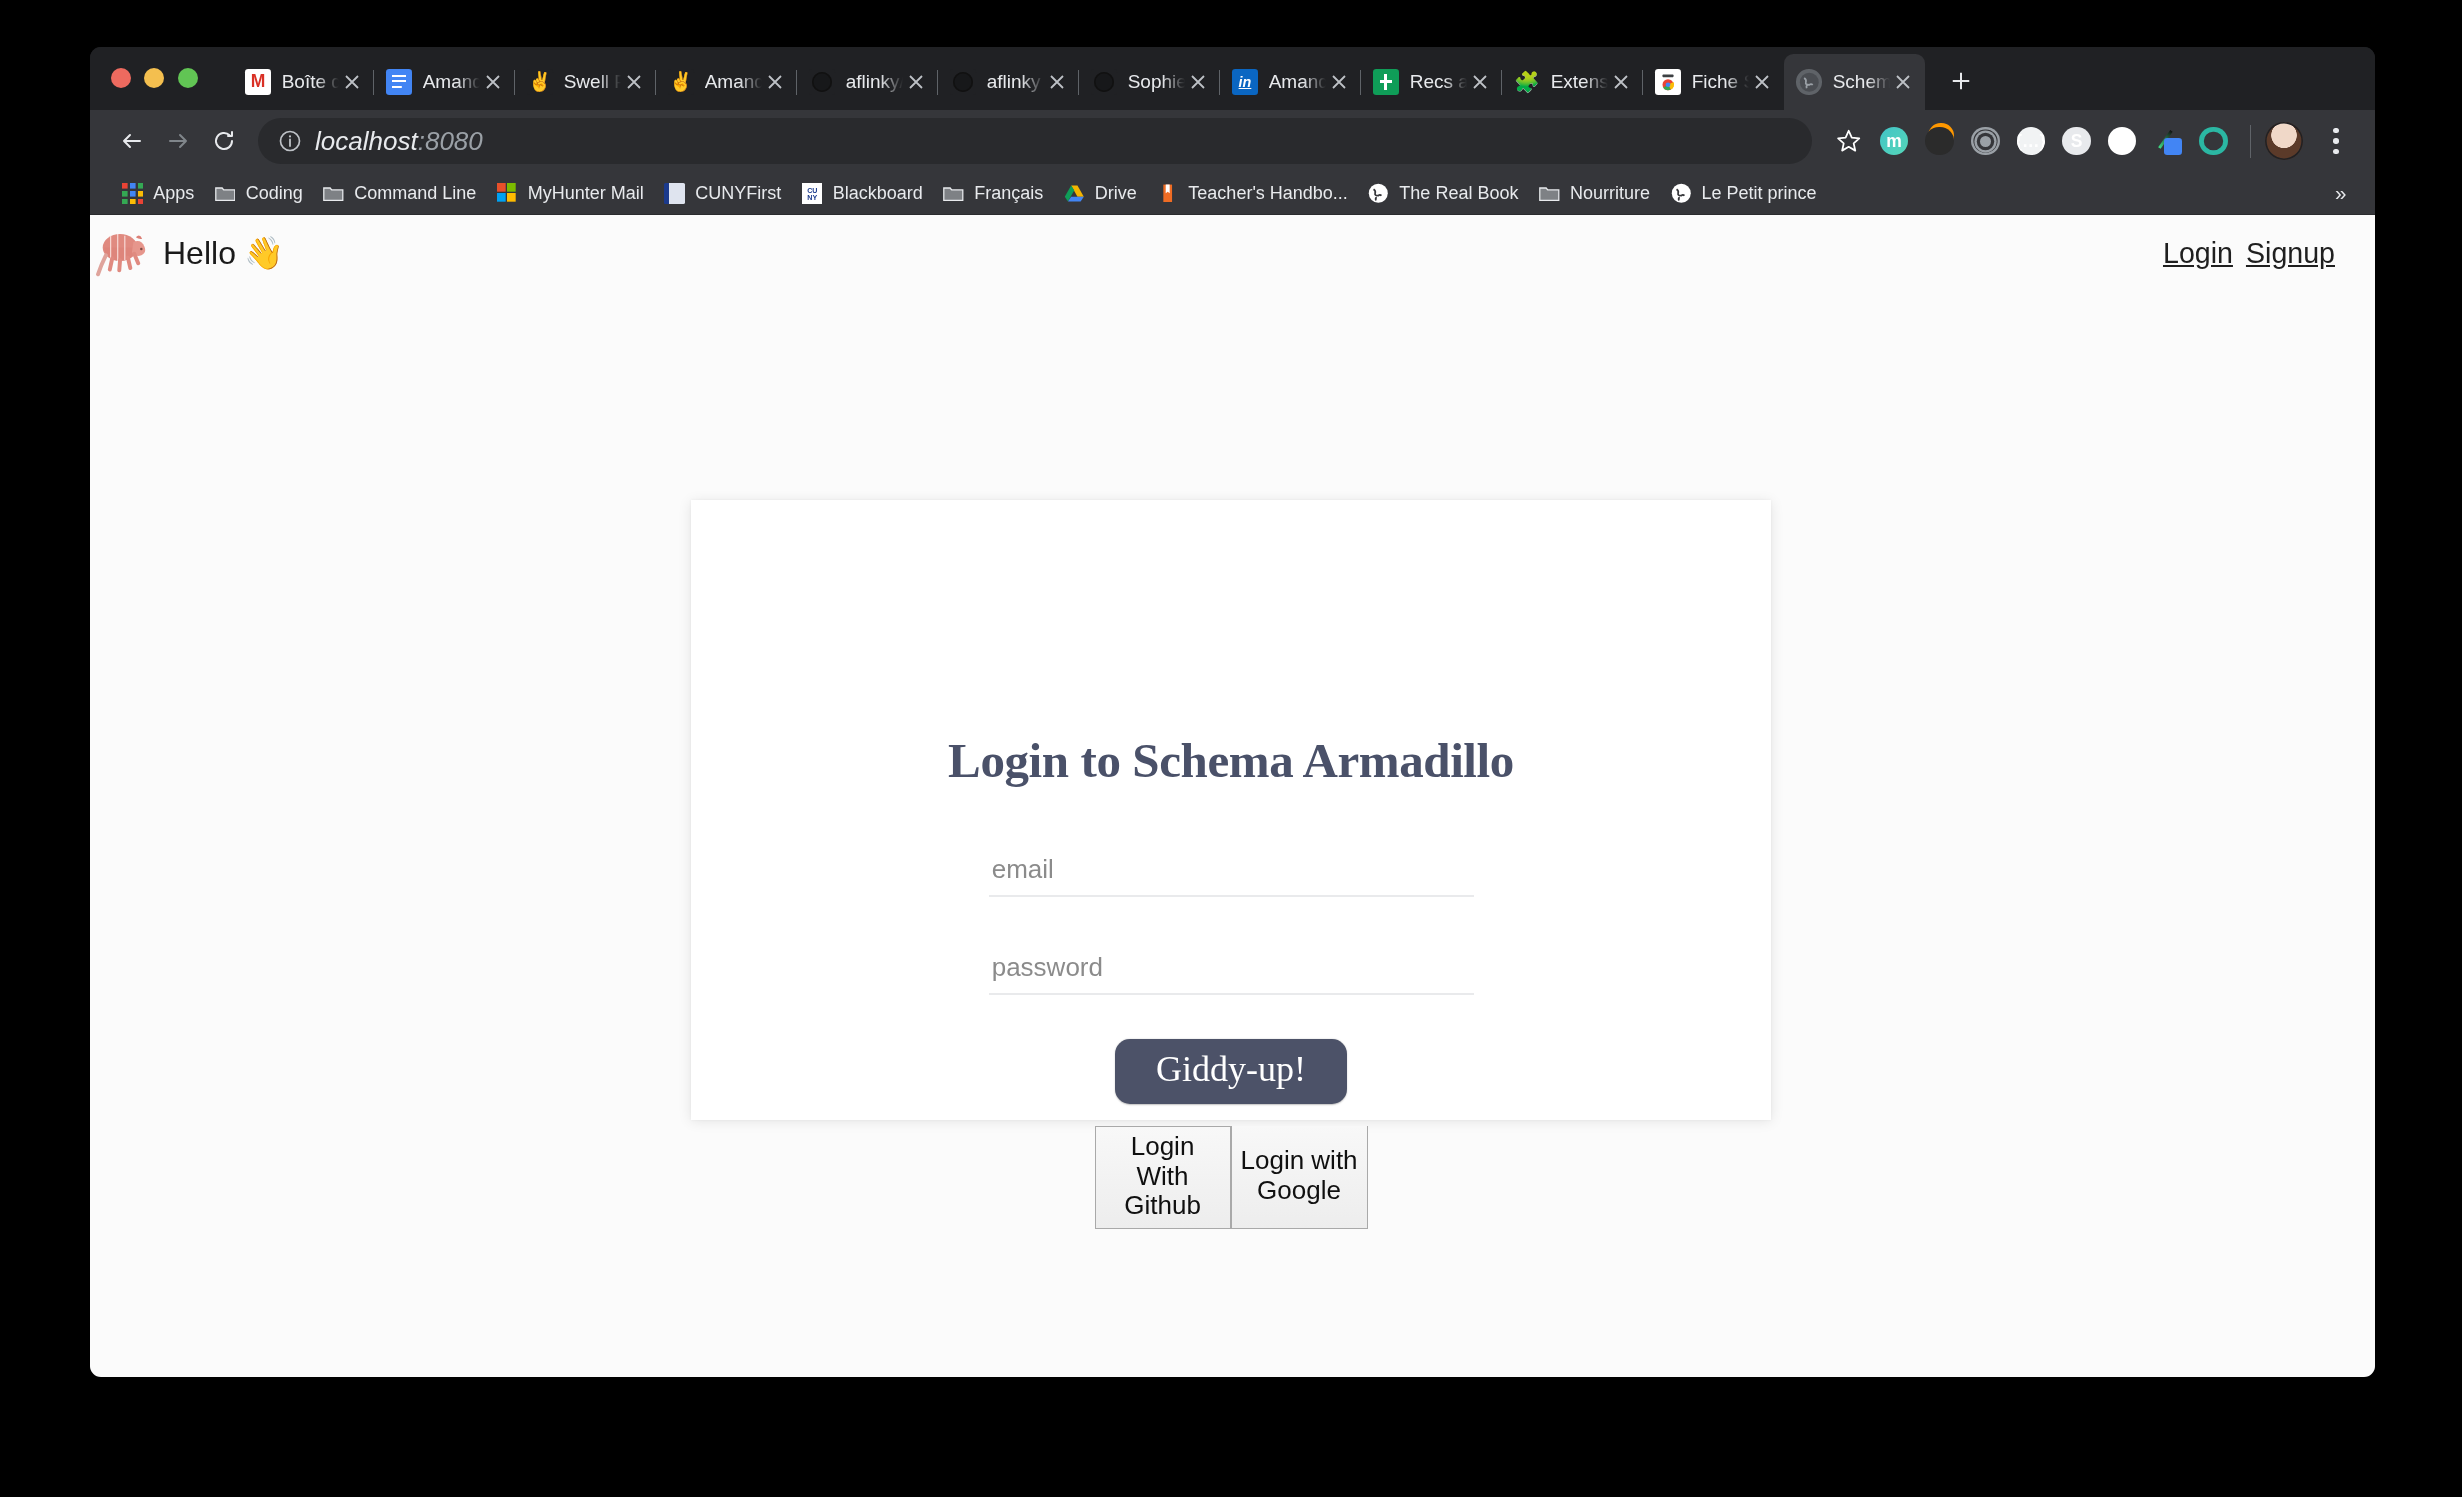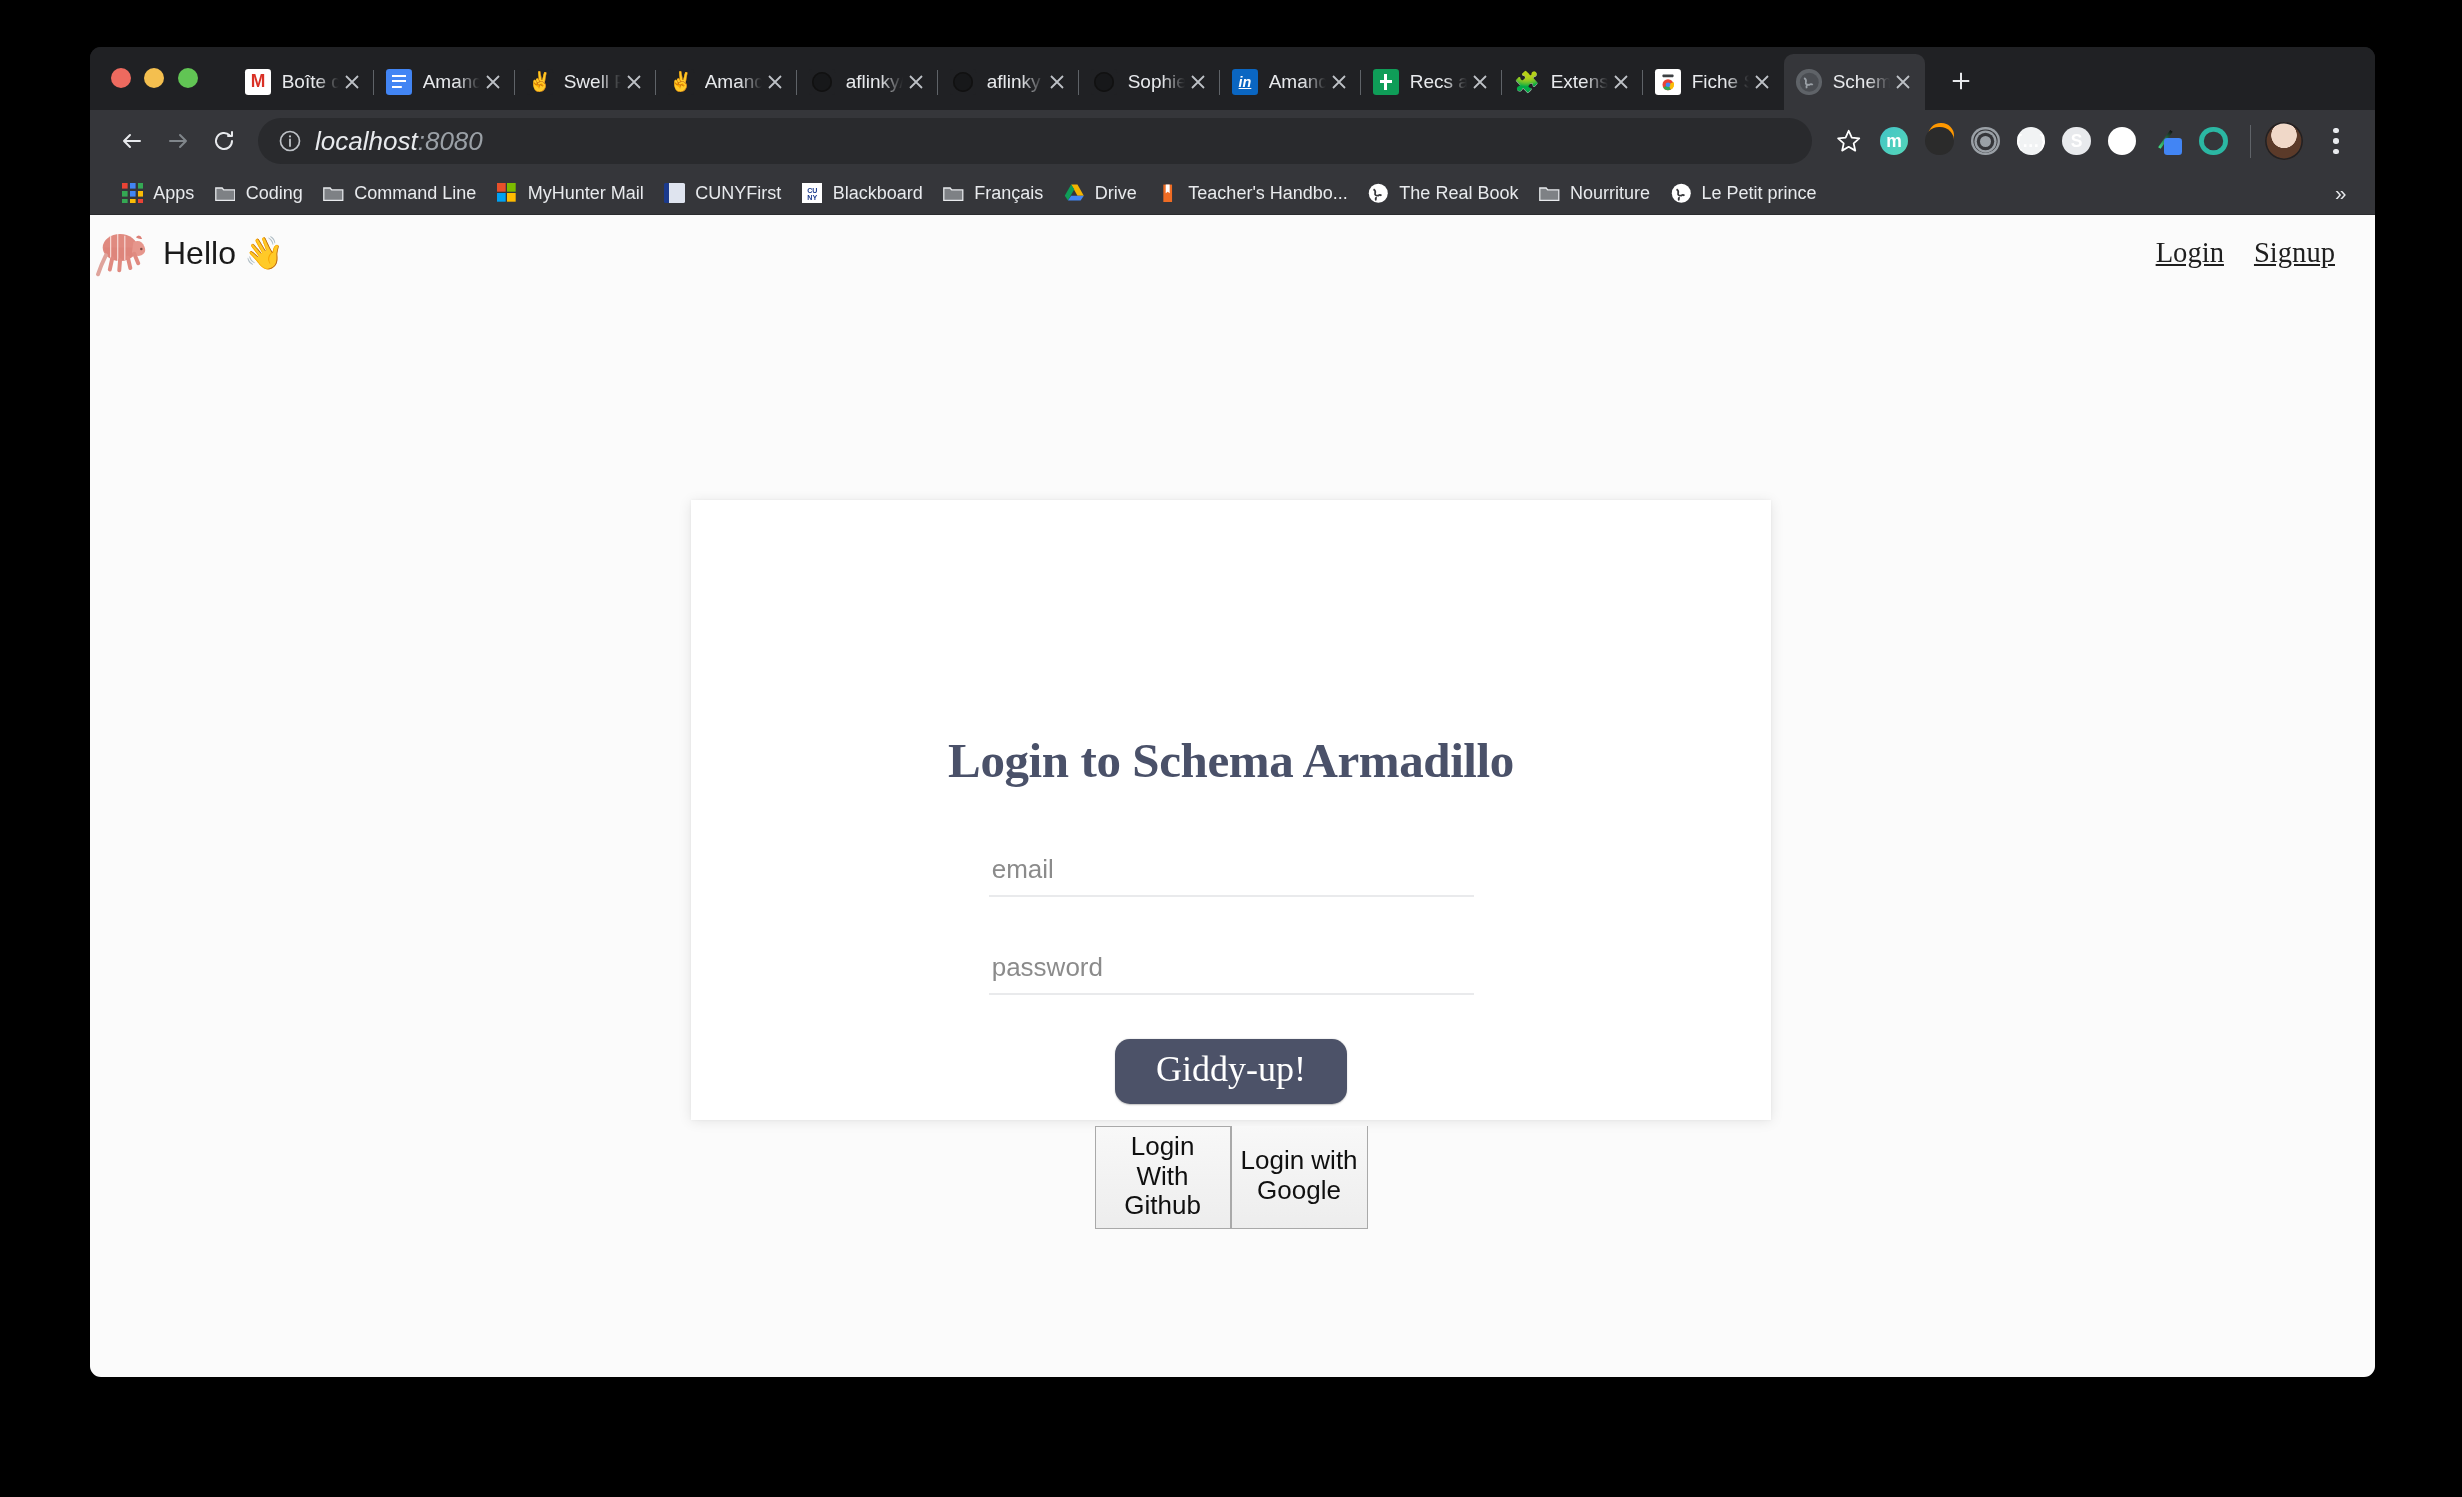--- a/index.html
+++ b/index.html
@@ -196,21 +196,21 @@
   #bookmarks-bar {
     height: 43px;
     background: #35363a;
     display:flex; align-items:center;
     padding: 0 20.6px 0 22px;
     gap: 0;
     flex:none;
     border-bottom: 0.8px solid #2a2b2e;
   }
   .bookmark {
-    display:flex; align-items:flex-start; gap:10.3px;
+    display:flex; align-items:flex-end; gap:10.3px;
     padding: 4px 10.3px; border-radius: 4.8px; flex:none;
     white-space: nowrap;
   }
   .bookmark-label { font-size: 18px; color:#e8eaed; }
   .bm-icon { width:20.6px;height:20.6px;flex:none;display:flex;align-items:center;justify-content:center;position:relative; }
   .bm-apps {
     background:
       linear-gradient(#ea4335,#ea4335) 0 0/5.6px 5.6px no-repeat,
       linear-gradient(#4285f4,#4285f4) 8px 0/5.6px 5.6px no-repeat,
       linear-gradient(#34a853,#34a853) 16px 0/5.6px 5.6px no-repeat,
@@ -243,21 +243,21 @@
     overflow: hidden;
   }
   #site-header {
     height: 68px;
     display:flex; align-items:center;
     padding: 8px 40px 0 6px;
   }
   #brand { display:flex; align-items:center; gap: 11px; }
   #armadillo-logo { width: 56px; height: 52px; flex:none; }
   #brand-text { font-size: 32px; color:#1a1a1a; }
-  #site-nav { margin-left:auto; display:flex; align-items:flex-start; gap: 30px; font-family: Liberation Serif, serif; }
+  #site-nav { margin-left:auto; display:flex; align-items:flex-start; gap: 13px; }
   .nav-link { font-size: 28.6px; color:#1f1f1f; }
 
   #login-card {
     position: absolute;
     left: 601px; top: 285px;
     width: 1080px; height: 620px;
     background: #ffffff;
     box-shadow: 0 1.6px 12.7px rgba(0,0,0,0.10), 0 0 2.4px rgba(0,0,0,0.05);
   }
   #card-title {

